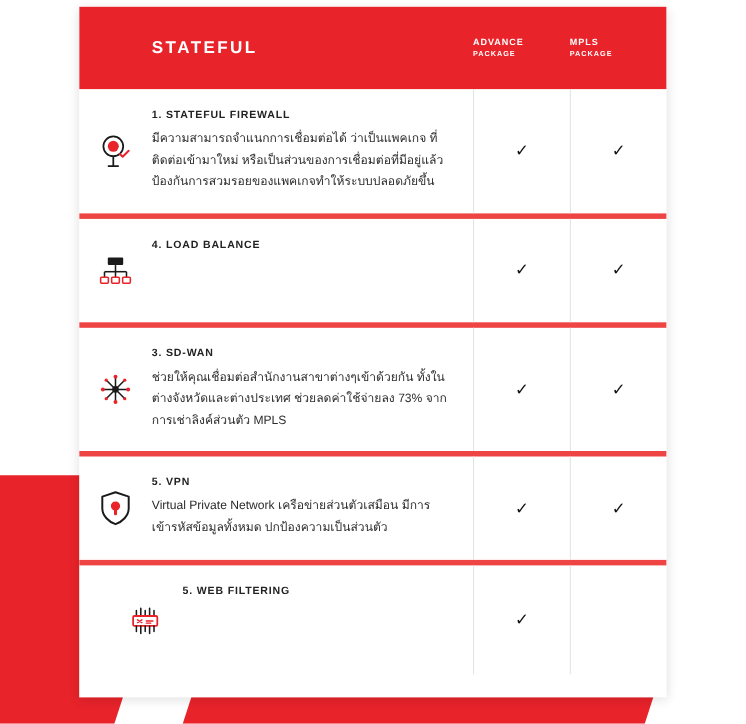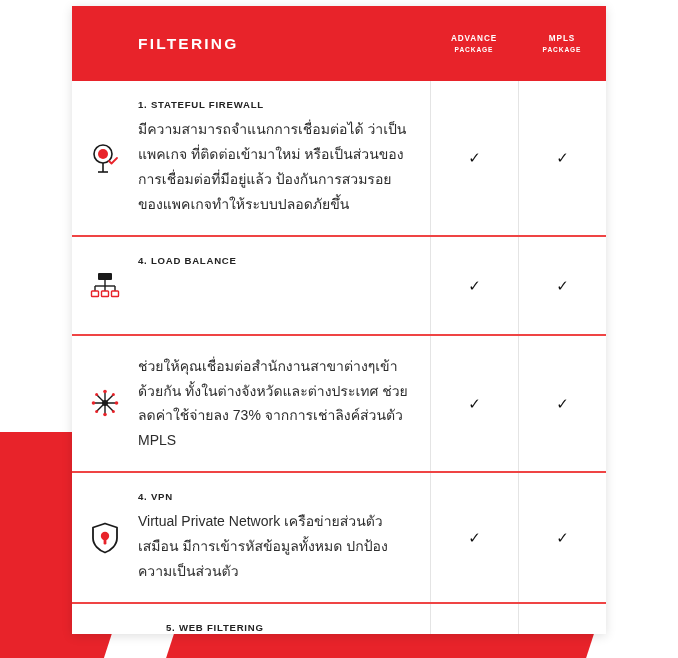--- a/index.html
+++ b/index.html
@@ -52,40 +52,40 @@
   .header-title {
     color: #ffffff;
     font-size: 15.5px;
     font-weight: bold;
     letter-spacing: 2.2px;
     margin-left: 66px;
     flex: 1;
   }
   .pkg-col {
     width: 88px;
-    text-align: center;
+    text-align: left;
     color: #ffffff;
     line-height: 1.45;
   }
   .pkg-name {
     font-size: 8.2px;
     font-weight: bold;
     letter-spacing: 0.9px;
     display: block;
   }
   .pkg-sub {
     font-size: 6.6px;
     font-weight: bold;
     letter-spacing: 0.9px;
     display: block;
   }
   .rows { position: relative; }
   .row {
     display: flex;
-    border-bottom: 2px solid #ef4444;
+    border-bottom: 5px solid #ef4444;
     min-height: 99px;
   }
   .row:last-child { border-bottom: none; margin-left: 28px; }
   .cell-icon {
     width: 66px;
     display: flex;
     align-items: center;
     justify-content: center;
     flex: 0 0 66px;
   }
@@ -94,21 +94,21 @@
     padding: 18px 22px 18px 0;
   }
   .feat-title {
     font-size: 9.6px;
     font-weight: bold;
     color: #222222;
     letter-spacing: 0.75px;
     margin-bottom: 7px;
   }
   .feat-desc {
-    font-size: 14px;
+    font-size: 11px;
     color: #2c2c2c;
     line-height: 1.78;
   }
   .cell-check {
     width: 88px;
     flex: 0 0 88px;
     display: flex;
     align-items: center;
     justify-content: center;
     border-left: 1px solid #e4e4e4;
@@ -122,21 +122,21 @@
 <body>
 
 <div id="page">
 
   <div class="deco-left"></div>
   <div class="deco-bottom"></div>
 
   <div class="card">
 
     <div class="header">
-      <div class="header-title">FILTERING</div>
+      <div class="header-title">STATEFUL</div>
       <div class="pkg-col">
         <span class="pkg-name">ADVANCE</span>
         <span class="pkg-sub">PACKAGE</span>
       </div>
       <div class="pkg-col">
         <span class="pkg-name">MPLS</span>
         <span class="pkg-sub">PACKAGE</span>
       </div>
     </div>
 
@@ -203,40 +203,41 @@
               <circle cx="26.5" cy="15" r="1.8"></circle>
               <circle cx="6.6" cy="6.6" r="1.5"></circle>
               <circle cx="23.4" cy="23.4" r="1.5"></circle>
               <circle cx="23.4" cy="6.6" r="1.5"></circle>
               <circle cx="6.6" cy="23.4" r="1.5"></circle>
             </g>
             <circle cx="15" cy="15" r="3" fill="#1a1a1a"></circle>
           </svg>
         </div>
         <div class="cell-text">
+          <div class="feat-title">3. SD-WAN</div>
           <div class="feat-desc">ช่วยให้คุณเชื่อมต่อสำนักงานสาขาต่างๆเข้าด้วยกัน ทั้งในต่างจังหวัดและต่างประเทศ ช่วยลดค่าใช้จ่ายลง 73% จากการเช่าลิงค์ส่วนตัว MPLS</div>
         </div>
         <div class="cell-check">
           <span class="check">✓</span>
         </div>
         <div class="cell-check">
           <span class="check">✓</span>
         </div>
       </div>
 
       <div class="row">
         <div class="cell-icon">
           <svg width="28" height="32" viewBox="0 0 28 32">
             <path d="M14 1.5 L26 5.5 V16 C26 23 20 28.5 14 30.5 C8 28.5 2 23 2 16 V5.5 Z" fill="none" stroke="#1a1a1a" stroke-width="1.8" stroke-linejoin="round"></path>
             <circle cx="14" cy="14" r="4.2" fill="#e8232a"></circle>
             <rect x="12.6" y="16.5" width="2.8" height="6" rx="1.2" fill="#e8232a"></rect>
           </svg>
         </div>
         <div class="cell-text">
-          <div class="feat-title">4. VPN</div>
+          <div class="feat-title">5. VPN</div>
           <div class="feat-desc">Virtual Private Network เครือข่ายส่วนตัวเสมือน มีการเข้ารหัสข้อมูลทั้งหมด ปกป้องความเป็นส่วนตัว</div>
         </div>
         <div class="cell-check">
           <span class="check">✓</span>
         </div>
         <div class="cell-check">
           <span class="check">✓</span>
         </div>
       </div>
 

